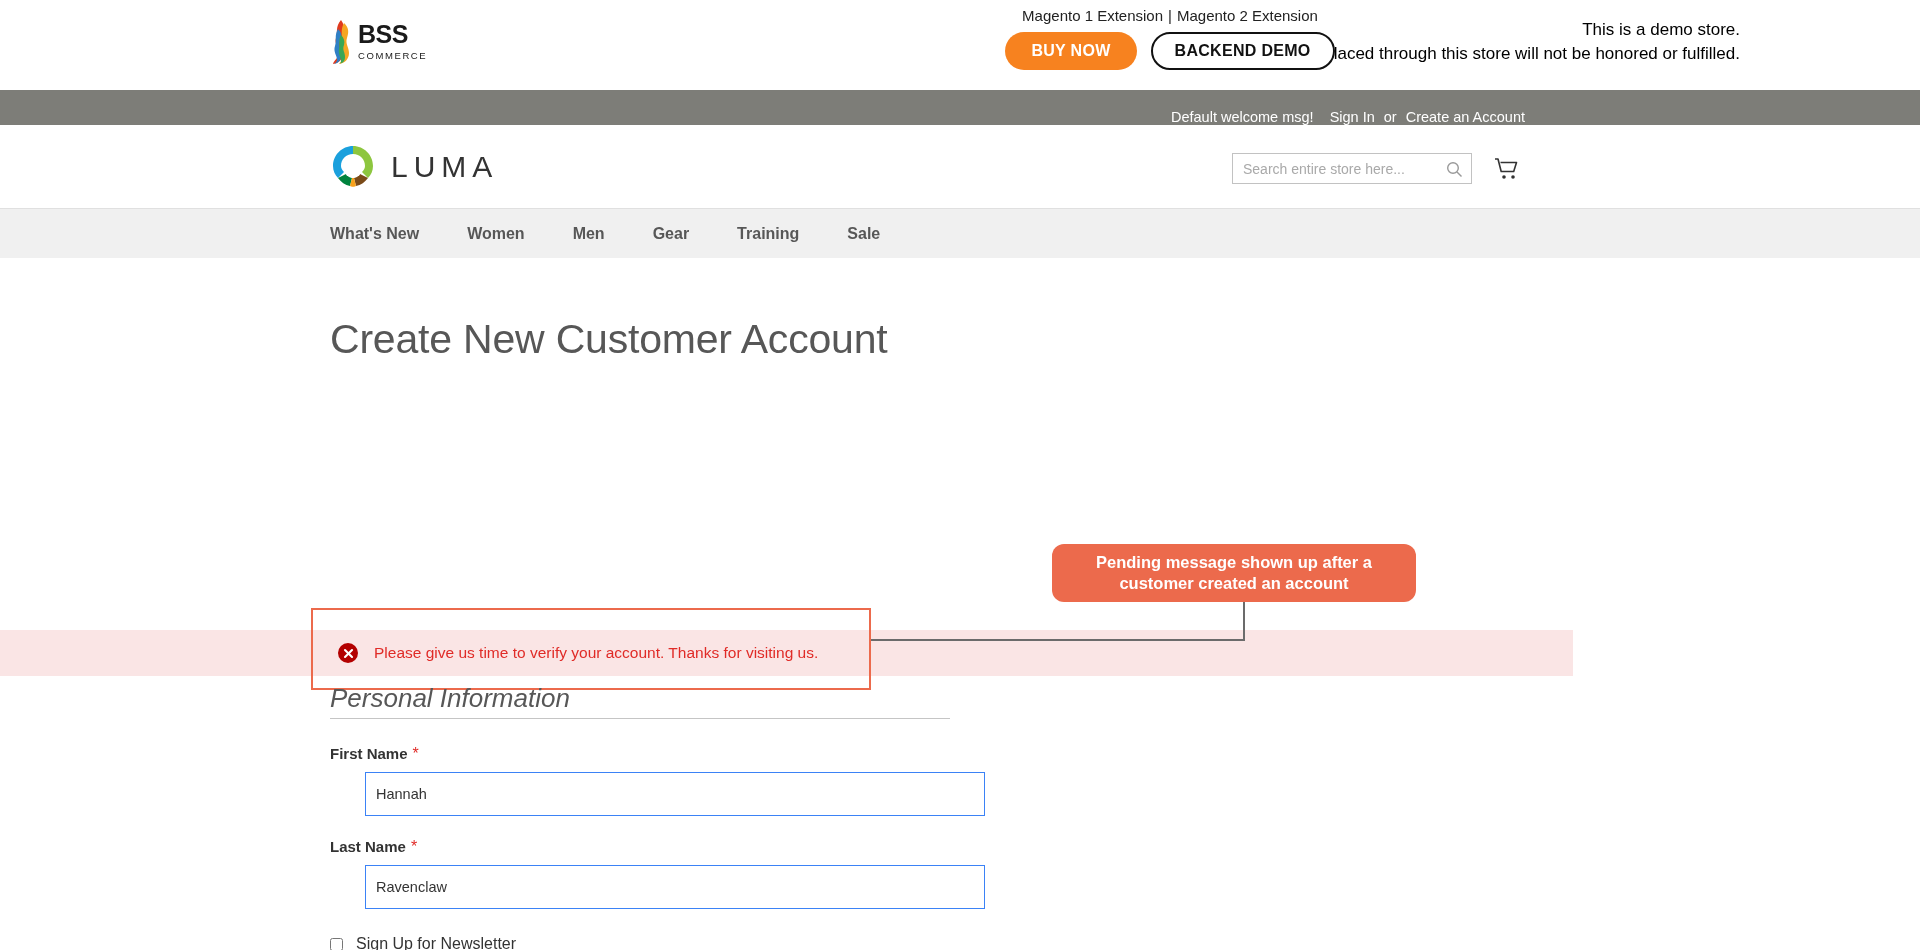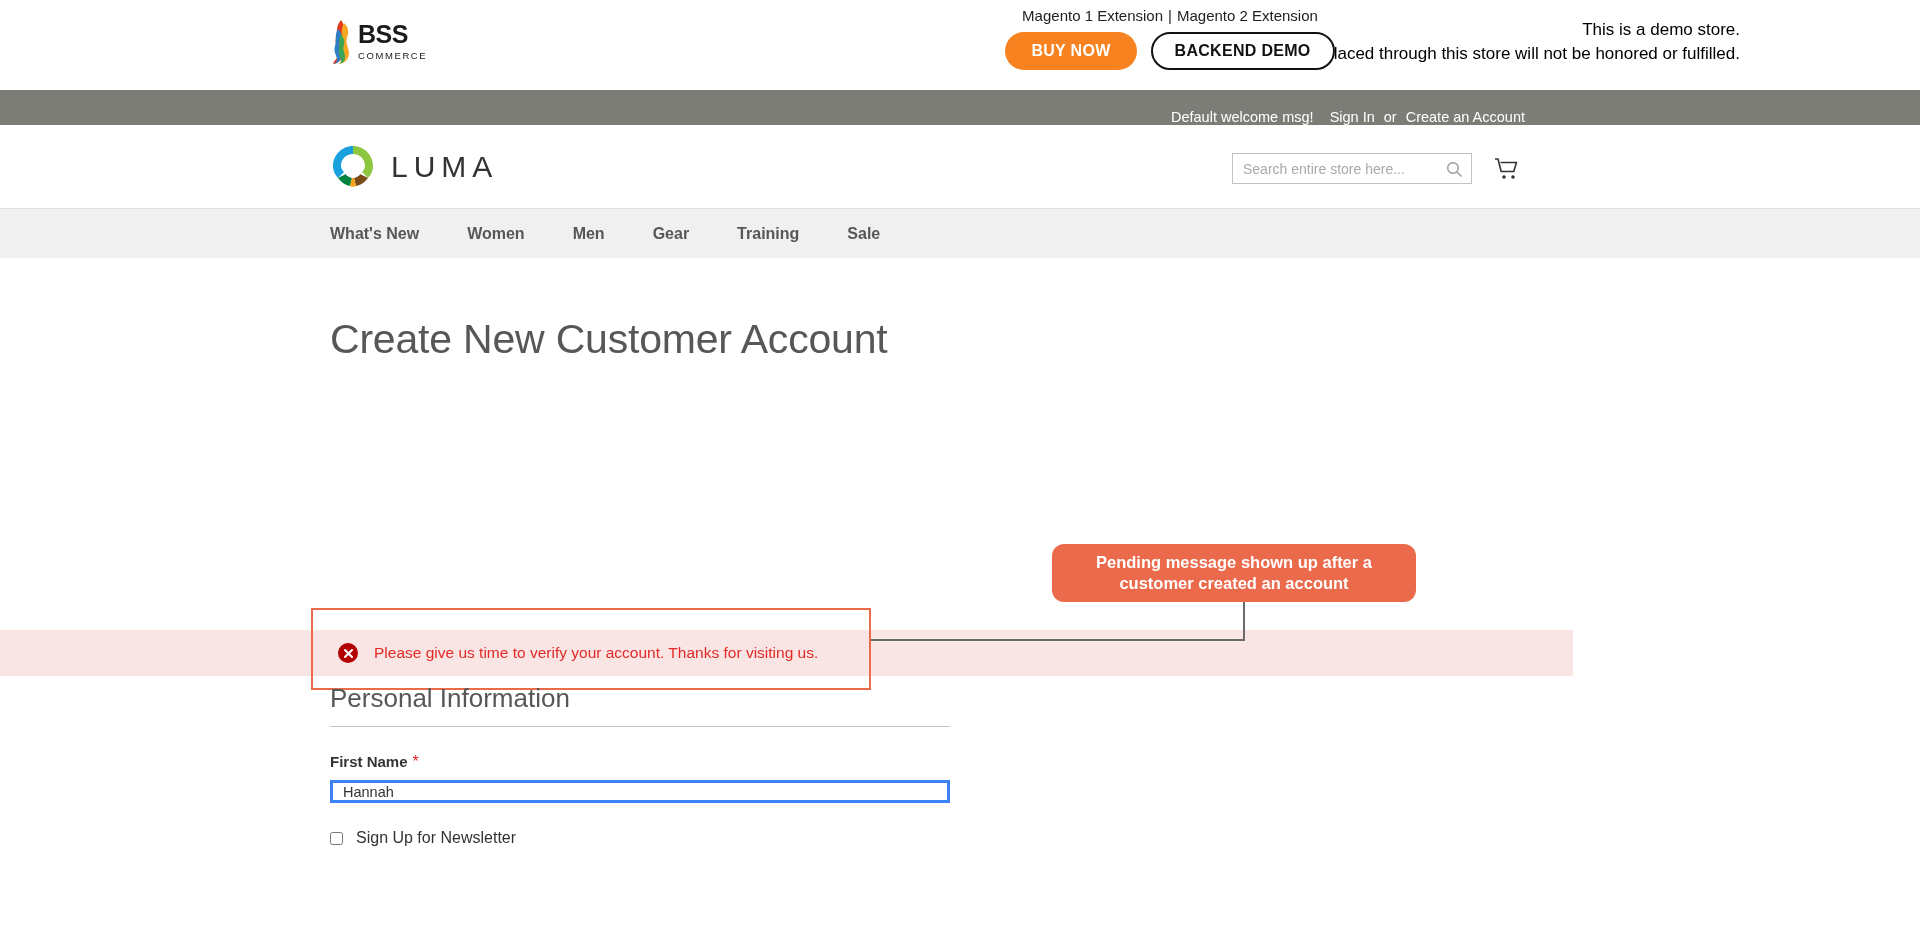--- a/index.html
+++ b/index.html
@@ -299,45 +299,47 @@
   .form-area {
     position: absolute;
     left: 330px;
     top: 425px;
     width: 620px;
   }
   .fieldset-legend {
     font-size: 26px;
     font-weight: normal;
     color: #575757;
-    padding-bottom: 12px;
+    padding-bottom: 4px;
     border-bottom: 1px solid #c5c5c5;
     margin-bottom: 26px;
     font-family: "Liberation Sans", sans-serif;
+    font-style: italic;
   }
   .field { margin-bottom: 22px; }
   .field-label {
     font-size: 15px;
     font-weight: bold;
     color: #333333;
     margin-bottom: 9px;
     display: block;
     font-family: "Liberation Sans", sans-serif;
   }
   .req-star { color: #e02b27; font-weight: normal; margin-left: 5px; font-size: 16px; }
   .field-input {
     width: 620px;
-    height: 23px;
-    border: 3px solid #3b82f6;
+    height: 44px;
+    border: 1px solid #3b82f6;
     background: #ffffff;
     padding: 0 10px;
     font-size: 14.5px;
     color: #333333;
     outline: none;
     font-family: "Liberation Sans", sans-serif;
+    margin-left: 35px;
   }
   .checkbox-row {
     display: flex;
     align-items: center;
     margin-top: 26px;
     margin-bottom: 10px;
   }
   .checkbox-row input[type=checkbox] {
     width: 13px; height: 13px;
     margin-right: 13px;
@@ -454,20 +456,26 @@
 
     <div class="fieldset-legend">Personal Information</div>
 
     <div class="field">
       <label class="field-label">
         <span>First Name</span><span class="req-star">*</span>
       </label>
       <input class="field-input" type="text" value="Hannah" style="">
     </div>
 
+    <div class="field">
+      <label class="field-label">
+        <span>Last Name</span><span class="req-star">*</span>
+      </label>
+      <input class="field-input" type="text" value="Ravenclaw" style="">
+    </div>
 
     <div class="checkbox-row">
       <input type="checkbox" style="">
       <span class="checkbox-label">Sign Up for Newsletter</span>
     </div>
 
     <div class="section-gap"></div>
 
   </div>
 </div>

